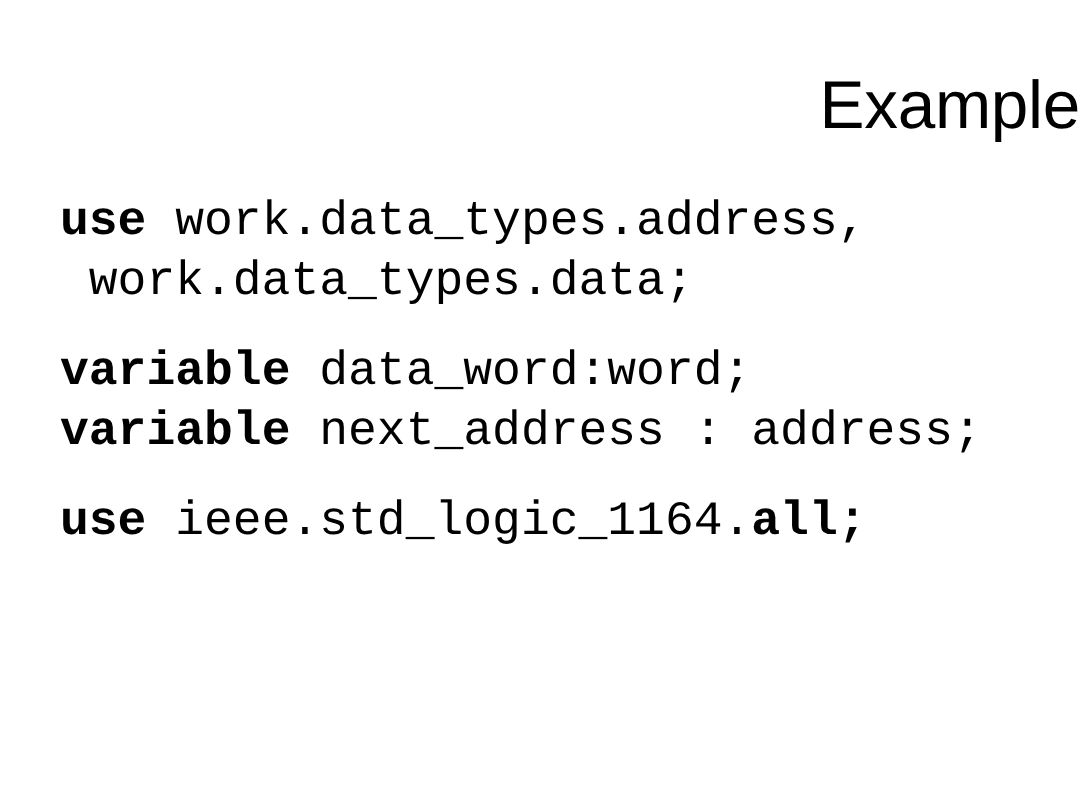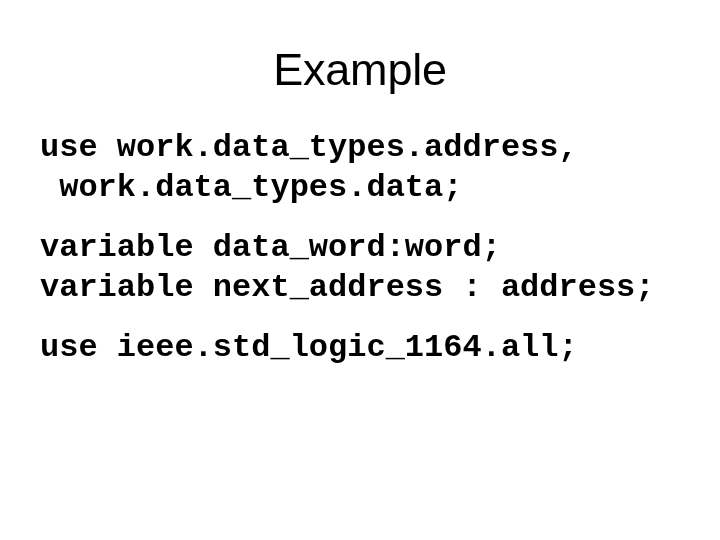--- a/index.html
+++ b/index.html
@@ -19,21 +19,21 @@
     width: 720px;
     height: 540px;
     background: #ffffff;
     box-sizing: border-box;
   }
   .slide-title {
     position: absolute;
     top: 44px;
     left: 0;
     width: 720px;
-    text-align: center;
+    text-align: right;
     font-family: "Liberation Sans", sans-serif;
     font-weight: 400;
     font-size: 45px;
     line-height: 52px;
     color: #000000;
     letter-spacing: -0.2px;
     white-space: nowrap;
   }
   .code-body {
     position: absolute;
@@ -60,21 +60,21 @@
     line-height: 40px;
     white-space: pre;
   }
   .code-line.indent {
     padding-left: 19.2px;
   }
   .kw {
     font-weight: 700;
   }
   .plain {
-    font-weight: 700;
+    font-weight: 400;
   }
 </style>
 </head>
 <body>
 
 <div class="slide">
 
   <div class="slide-title">Example</div>
 
   <div class="code-body"><div class="code-block"><span class="code-line"><span class="kw">use</span><span class="plain"> work.data_types.address,</span></span><span class="code-line indent"><span class="plain">work.data_types.data;</span></span></div><div class="code-block gap-before"><span class="code-line"><span class="kw">variable</span><span class="plain"> data_word:word;</span></span><span class="code-line"><span class="kw">variable</span><span class="plain"> next_address : address;</span></span></div><div class="code-block gap-before"><span class="code-line"><span class="kw">use</span><span class="plain"> ieee.std_logic_1164.</span><span class="kw">all;</span></span></div></div>

